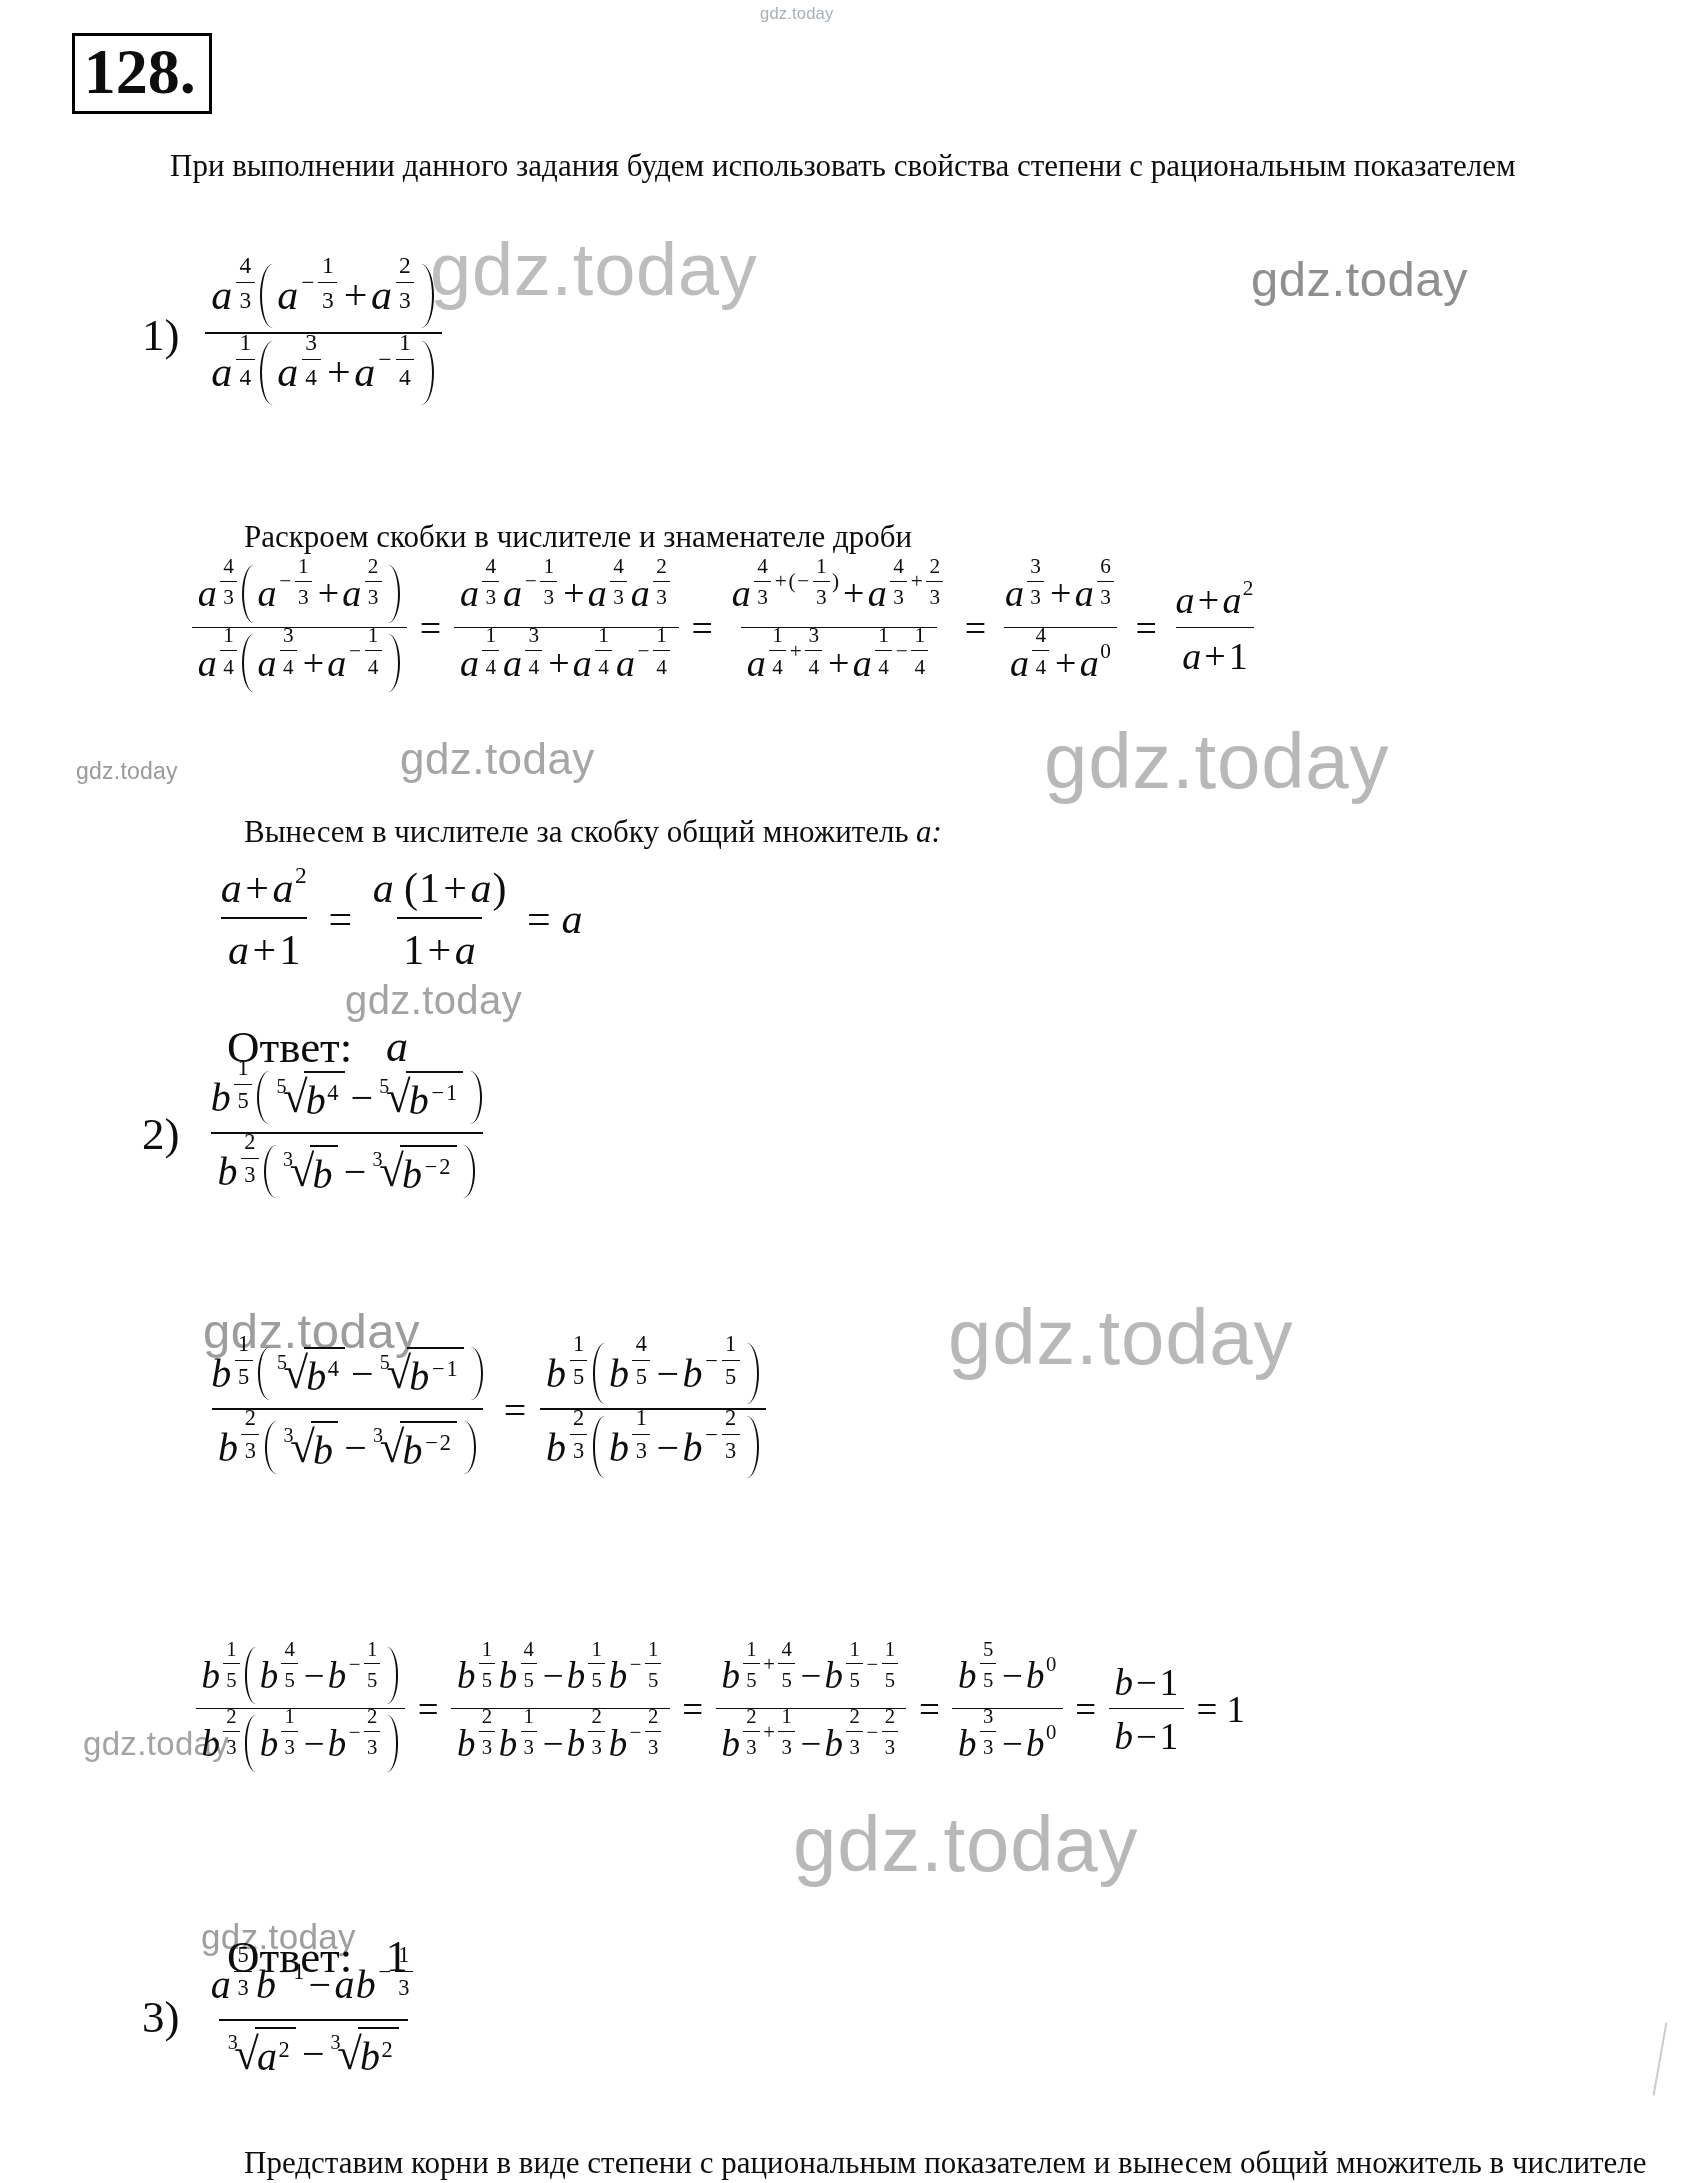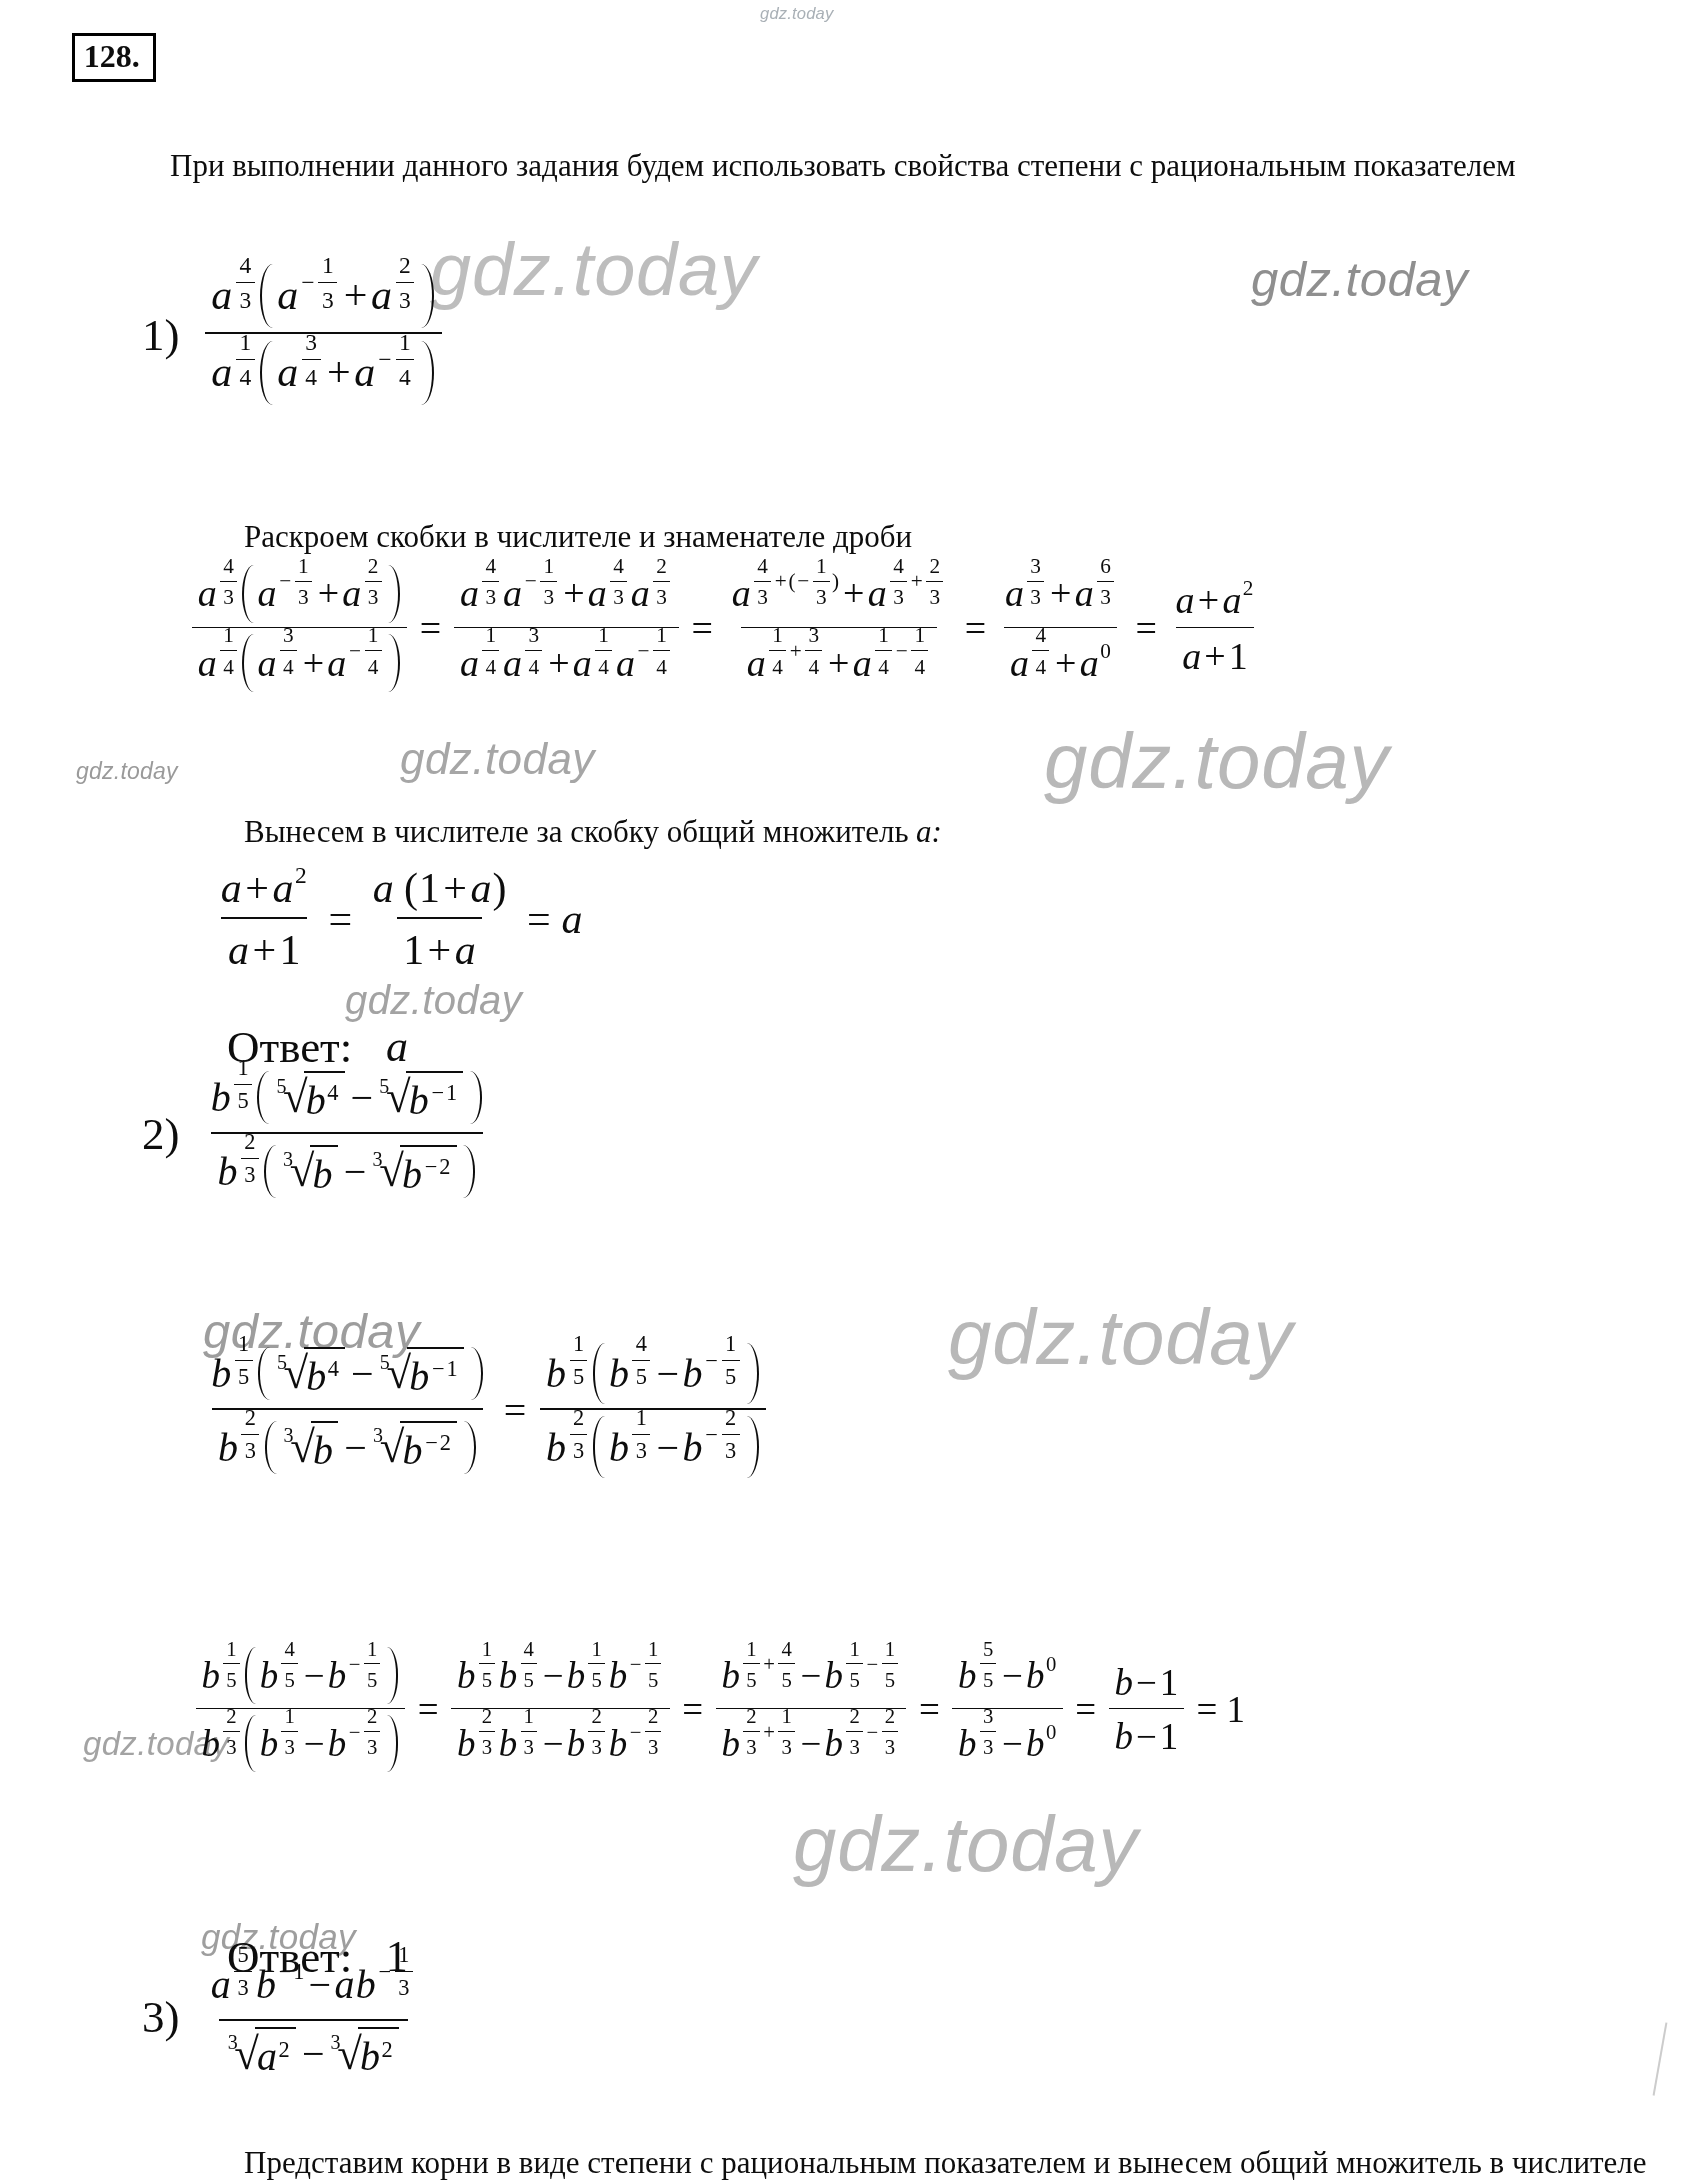--- a/index.html
+++ b/index.html
@@ -6,26 +6,26 @@
   *{box-sizing:border-box;}
   html,body{margin:0;padding:0;}
   body{width:1689px;height:3416px;background:#ffffff;}
   .page{position:relative;width:1689px;height:3416px;background:#ffffff;overflow:hidden;
         font-family:"Liberation Serif",serif;color:#0d0d0d;}
   .content{position:absolute;inset:0;z-index:1;}
   .blk{position:absolute;}
 
   
   .wm{position:absolute;z-index:0;font-family:"Liberation Sans",sans-serif;
-      color:#b5b5b5;white-space:nowrap;letter-spacing:0.01em;font-style:italic;}
+      color:#b5b5b5;white-space:nowrap;letter-spacing:0.01em;}
   .artifact{position:absolute;z-index:0;width:1.7px;background:#cccccc;transform:rotate(10deg);}
 
   
   .pnum-box{display:inline-block;border:3.1px solid #000;padding:3.5px 13px 7px 8.7px;
-            font-size:32px;font-weight:bold;line-height:1;}
+            font-size:64px;font-weight:bold;line-height:1;}
   .ptext{font-size:31px;line-height:1.42;max-width:1450px;margin:17px;}
   .item-row{display:flex;align-items:center;gap:21px;}
   .item-label{font-size:45px;}
   .eq{display:flex;align-items:center;}
   .answer{display:flex;gap:33px;font-size:45px;}
   .var-i{font-style:italic;margin-left:0.24em;}
 
   
   .math{display:inline-flex;align-items:center;white-space:nowrap;line-height:1.18;}
   .mrow,.mnum,.mden,.msup,.mparen,.mrad,.mroot{display:inline-flex;align-items:center;}

